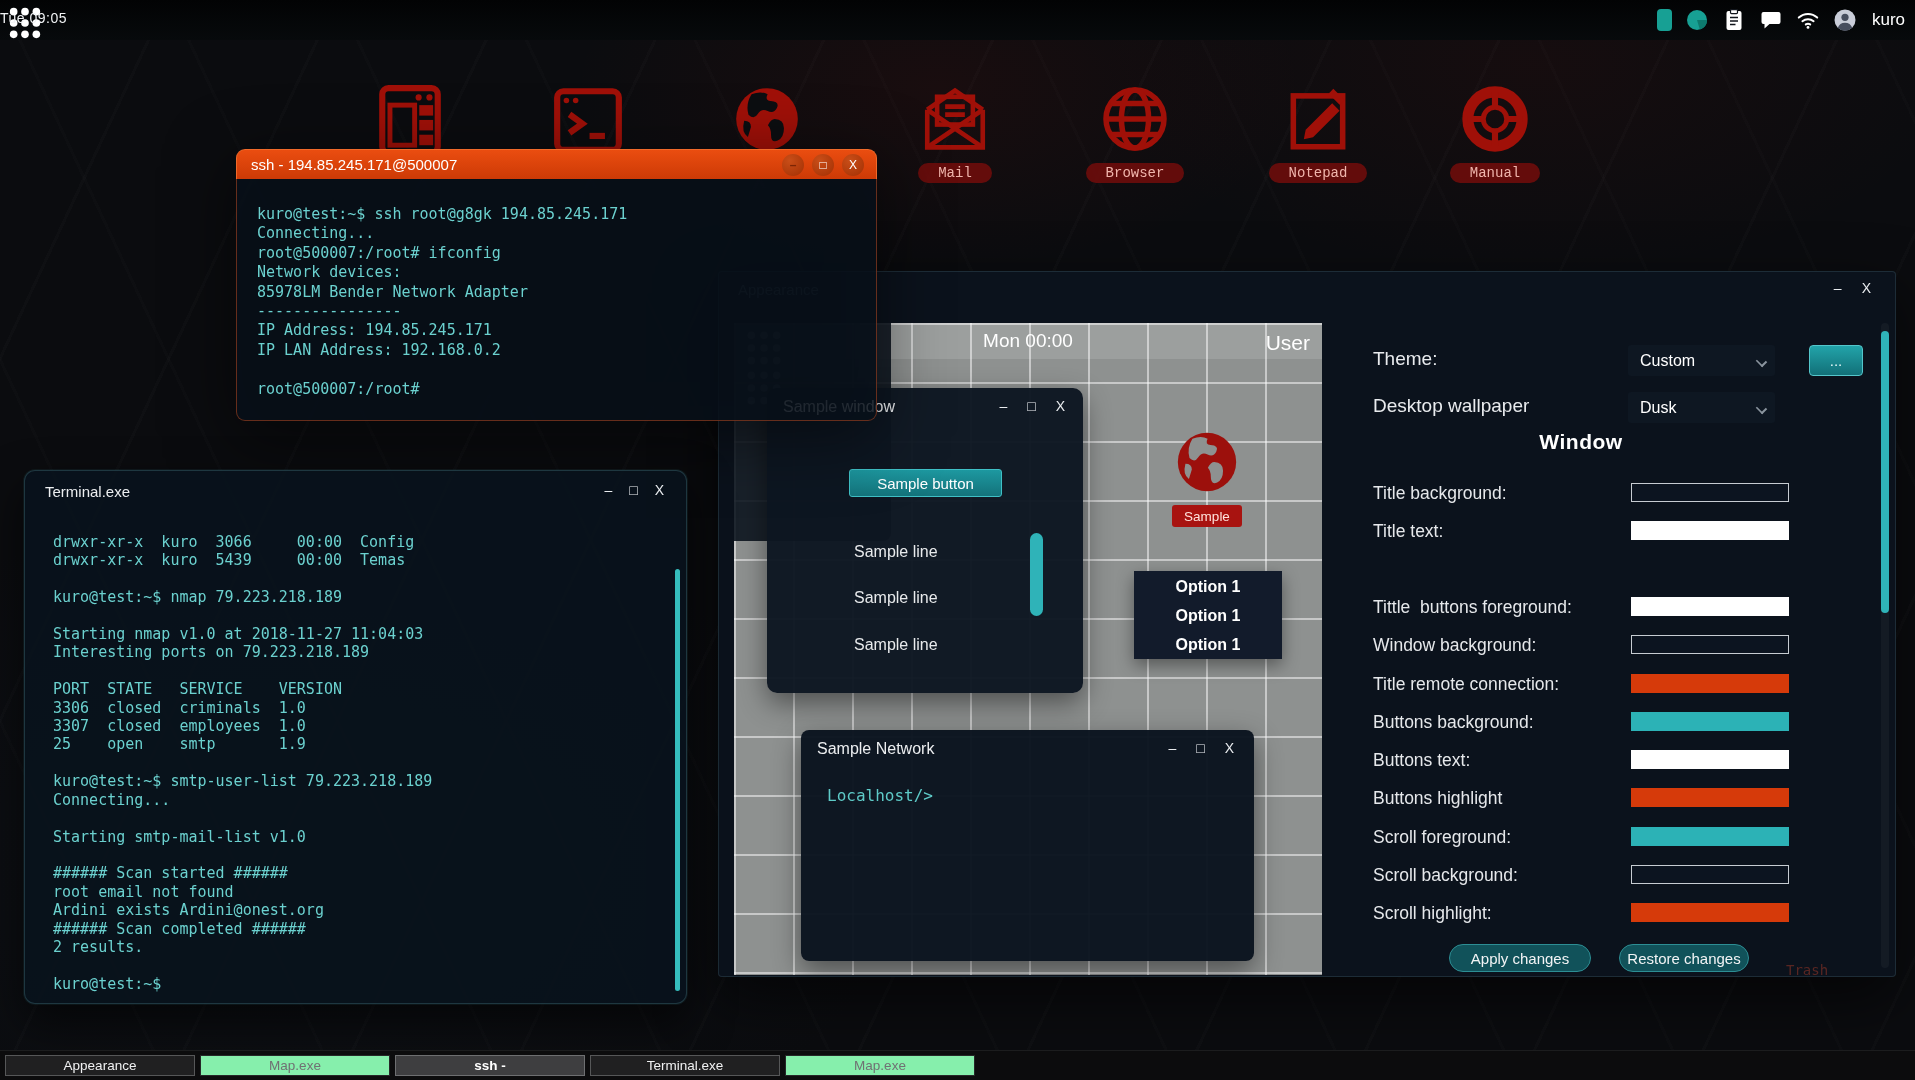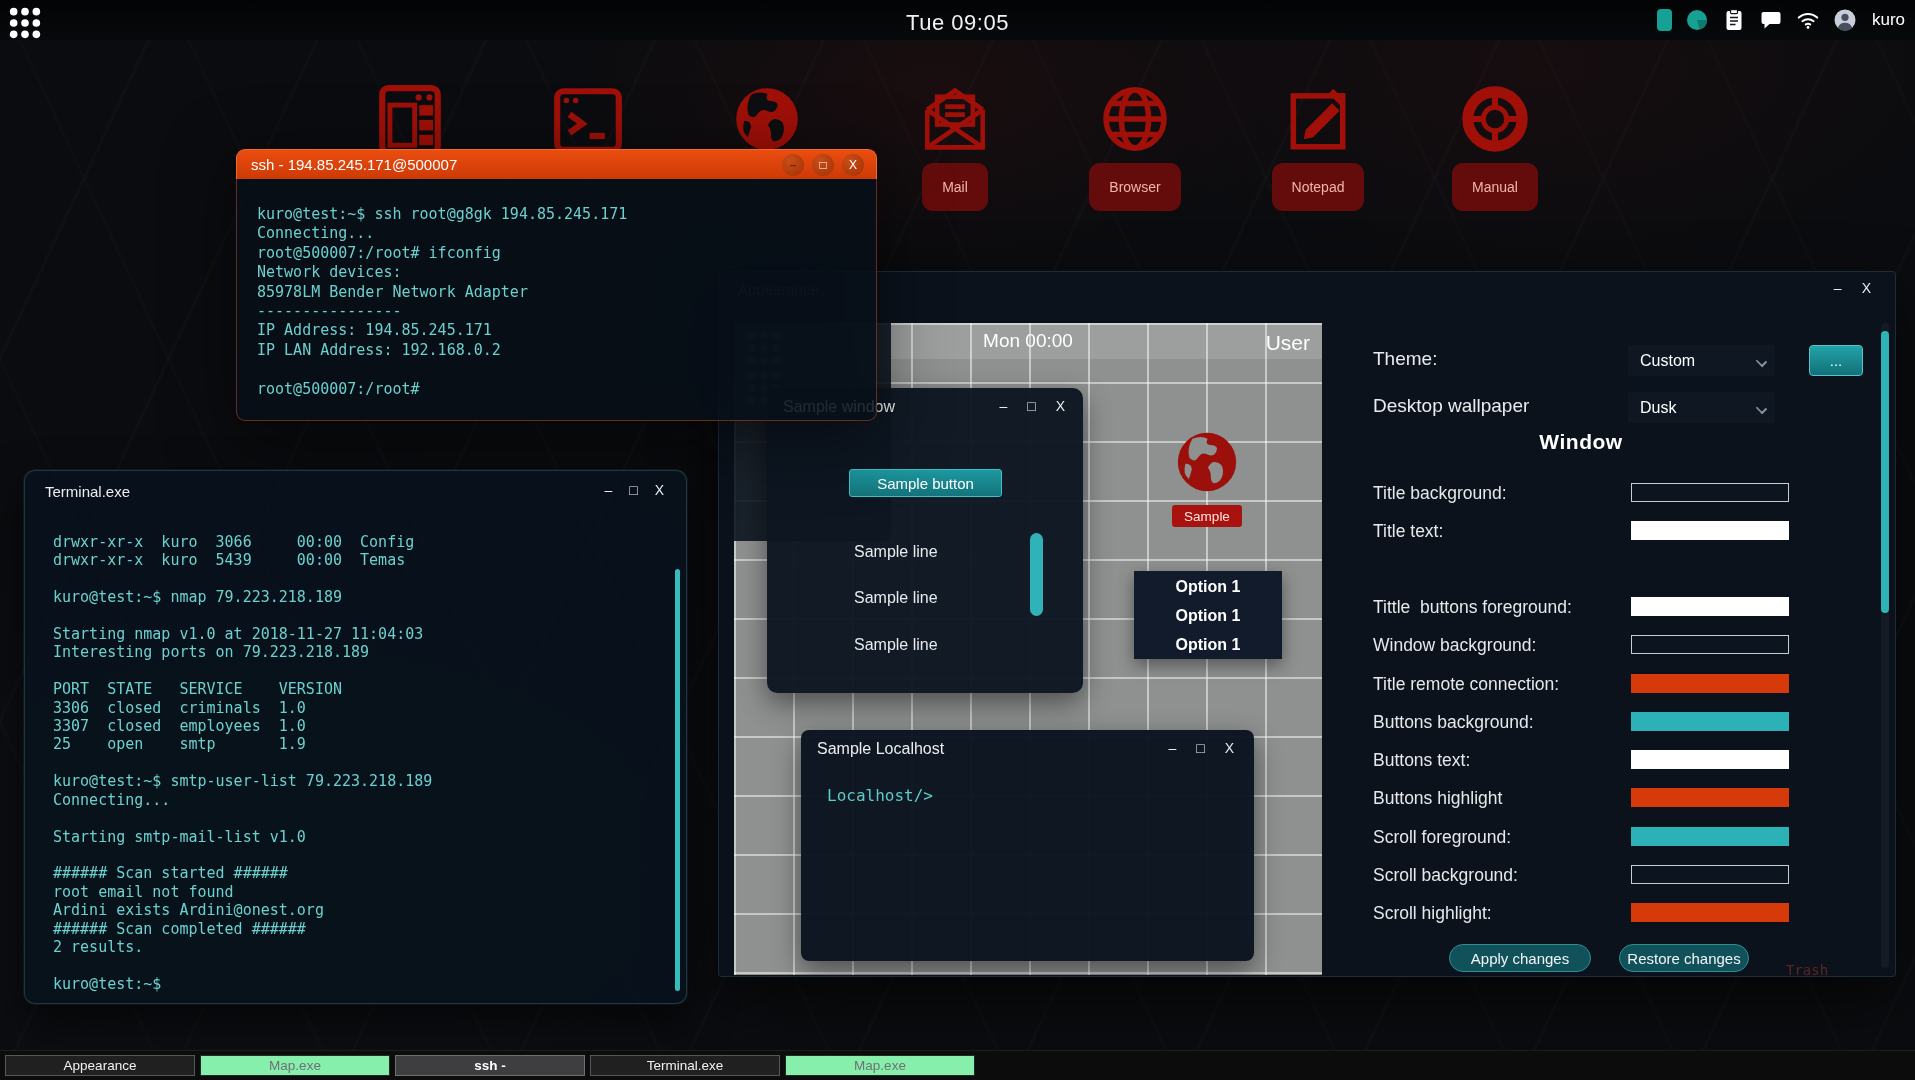--- a/index.html
+++ b/index.html
@@ -8,29 +8,29 @@
 background:
  radial-gradient(520px 260px at 49% 8%, rgba(150,22,12,.10), transparent 70%),
  radial-gradient(620px 300px at 80% 6%, rgba(150,22,12,.08), transparent 70%),
  radial-gradient(900px 500px at 15% 80%, rgba(30,50,70,.10), transparent 70%),
  repeating-linear-gradient(115deg, transparent 0 150px, rgba(255,255,255,.014) 150px 153px),
  repeating-linear-gradient(65deg, transparent 0 150px, rgba(255,255,255,.012) 150px 153px),
  #0b0c0f;}
 
 .topbar{position:absolute;inset:0 0 auto 0;height:40px;background:linear-gradient(#020304,#070a0c);z-index:7}
 .apps-grid{position:absolute;left:8px;top:6px;width:34px;height:34px;cursor:pointer}
-.clock{position:absolute;left:0;right:0;top:10px;text-align:center;color:#f0f2f4;font-size:22px;letter-spacing:.5px}
+.clock{position:absolute;left:0;right:0;top:10px;color:#f0f2f4;font-size:14px;letter-spacing:.5px}
 .status{position:absolute;right:10px;top:0;height:40px;display:flex;align-items:center;gap:13px}
 .batt{width:15px;height:22px;border-radius:4px;background:#17a094}
 .sicon{width:24px;height:24px;display:block}
 .uname{color:#fff;font-size:17px;margin-left:2px}
 
 .dicon{position:absolute;top:82px;width:120px;display:flex;flex-direction:column;align-items:center;z-index:1;cursor:pointer}
 .dicon svg{width:74px;height:74px;color:#a01008}
-.icon-label{margin-top:7px;font-family:Liberation Sans, sans-serif;font-size:14px;color:#f0b5ac;background:rgba(112,13,11,.88);padding:16px 20px;border-radius:11px}
+.icon-label{margin-top:7px;font-family:Liberation Mono, monospace;font-size:14px;color:#f0b5ac;background:rgba(112,13,11,.88);padding:2px 20px;border-radius:11px}
 .icon-label:empty{display:none}
 .trash-ghost{position:absolute;left:1786px;top:962px;z-index:6;font-family:"DejaVu Sans Mono",monospace;font-size:14px;color:rgba(215,70,45,.38)}
 
 .wctl{display:flex;gap:17px;align-items:center;color:#e9ecef;font-size:14px}
 .wctl span{cursor:pointer;line-height:1}
 
 .appwin{position:absolute;left:718px;top:271px;width:1178px;height:706px;background:rgba(11,19,29,.97);border:1px solid rgba(95,135,155,.22);border-radius:4px;box-shadow:0 22px 60px rgba(0,0,0,.6);z-index:2}
 .appwin .ghost-title{position:absolute;left:19px;top:9px;font-size:15px;color:rgba(118,132,146,.5)}
 .appwin .wctl{position:absolute;right:24px;top:9px;gap:20px}
 .preview{position:absolute;left:15px;top:51px;width:588px;height:652px;background:
@@ -222,21 +222,21 @@
       <div class="sscroll"></div>
     </div>
 
     <div class="opts">
       <div>Option 1</div>
       <div>Option 1</div>
       <div>Option 1</div>
     </div>
 
     <div class="sample-term">
-      <div class="title">Sample Localhost</div>
+      <div class="title">Sample Network</div>
       <div class="wctl">
         <span>–</span>
         <span>□</span>
         <span>X</span>
       </div>
       <div class="sterm-text">Localhost/&gt;</div>
     </div>
   </div>
 
   <div class="rp-label" style="left:654px;top:76px">Theme:</div>

